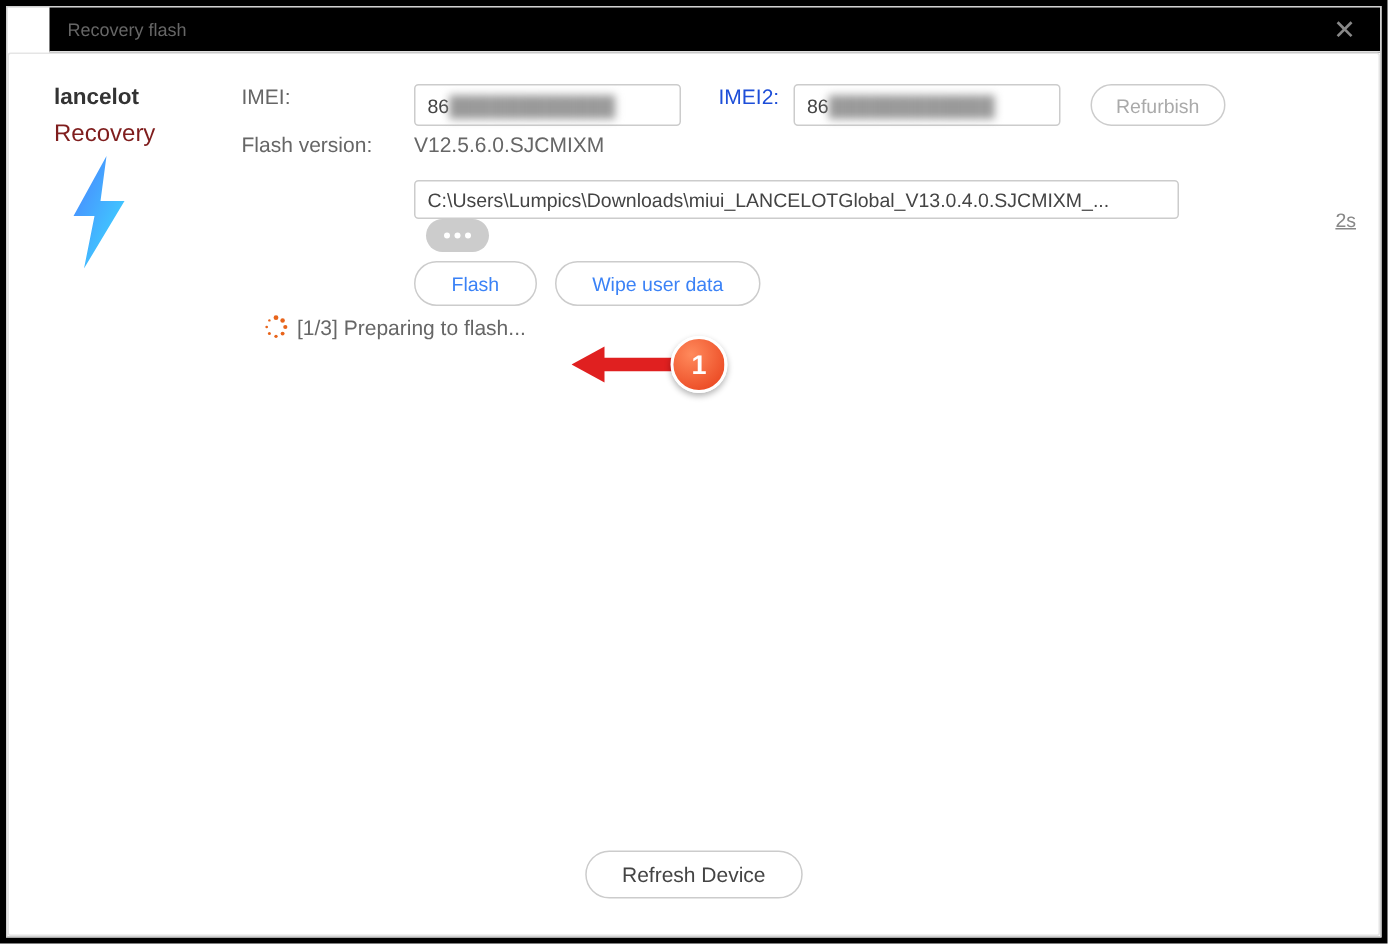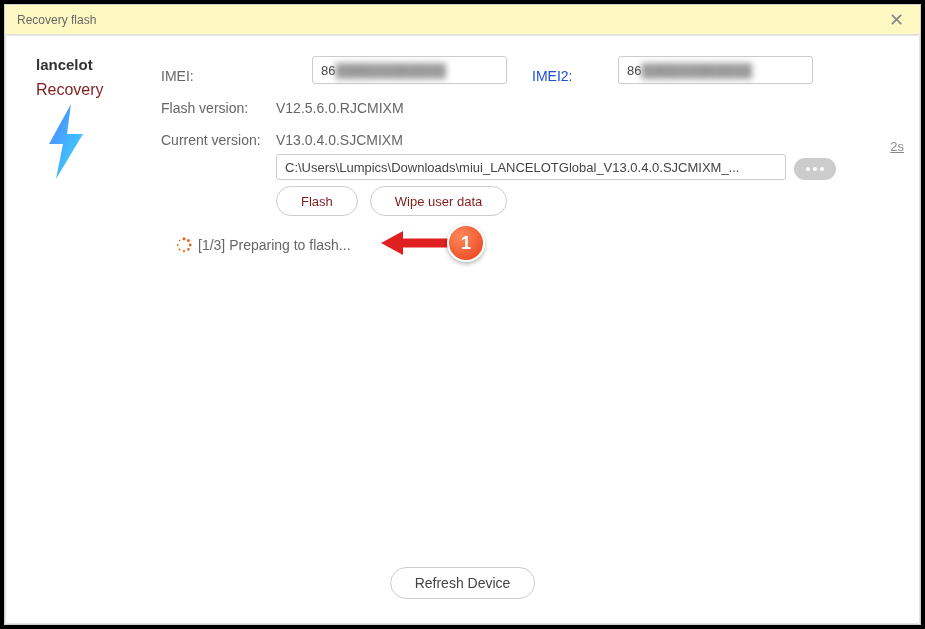--- a/index.html
+++ b/index.html
@@ -16,26 +16,27 @@
     }
     .window {
       width: 917px;
       height: 621px;
       margin: 4px;
       background: #fff;
       border: 1px solid #d0d0d0;
     }
     .titlebar {
       height: 30px;
-      background: #fef9c3;
+      background: #000000;
       border-bottom: 1px solid #e0e0e0;
       display: flex;
       align-items: center;
       justify-content: space-between;
       padding: 0 10px 0 12px;
+      margin-left: 28px;
     }
     .titlebar-title {
       font-size: 12px;
       color: #666;
     }
     .close-btn {
       font-size: 18px;
       color: #888;
       cursor: pointer;
       line-height: 1;
@@ -72,39 +73,38 @@
       margin-bottom: 5px;
     }
     .lightning-icon {
       margin-left: 5px;
     }
     .device-right {
       flex: 1;
     }
     .row {
       display: flex;
-      align-items: flex-end;
+      align-items: flex-start;
       margin-bottom: 4px;
       min-height: 28px;
     }
     .label {
       width: 115px;
       font-size: 14px;
       color: #666;
       flex-shrink: 0;
     }
     .imei-input {
-      width: 195px;
+      width: 178px;
       height: 28px;
       border: 1px solid #ccc;
       border-radius: 3px;
       padding: 0 8px;
       font-size: 13px;
       color: #444;
-      margin-left: 36px;
     }
     .imei-input .blur {
       filter: blur(3px);
       color: #999;
     }
     .imei2-label {
       margin-left: 25px;
       width: 50px;
       font-size: 14px;
       color: #1d4ed8;
@@ -168,29 +168,29 @@
       gap: 12px;
       margin-top: 6px;
       margin-left: 115px;
     }
     .action-btn {
       height: 30px;
       padding: 0 24px;
       border: 1px solid #ccc;
       border-radius: 15px;
       background: #fff;
-      color: #7f1d1d;
+      color: #3b82f6;
       font-size: 13px;
       cursor: pointer;
       text-align: center;
     }
     .status-row {
       display: flex;
       align-items: center;
-      margin-top: 21px;
+      margin-top: 6px;
       margin-left: 15px;
       gap: 6px;
     }
     .spinner {
       width: 16px;
       height: 16px;
       flex-shrink: 0;
     }
     .status-text {
       font-size: 14px;
@@ -270,34 +270,31 @@
             <span class="label">IMEI:</span>
             <div class="imei-input" style="display:flex;align-items:center;">
               <span>86</span>
                 <span class="blur">████████████</span>
             </div>
             <span class="imei2-label">IMEI2:</span>
             <div class="imei-input" style="display:flex;align-items:center;">
               <span>86</span>
                 <span class="blur">████████████</span>
             </div>
+            <button class="refurbish-btn">Refurbish</button>
           </div>
 
           <div class="row">
             <span class="label">Flash version:</span>
-            <span class="value-text">V12.5.6.0.RJCMIXM</span>
-          </div>
-
-
-          <div class="row">
-            <span class="label">Current version:</span>
-            <span class="value-text">V13.0.4.0.SJCMIXM</span>
-          </div>
-
-          <div class="row" style="margin-left:115px;">
+            <span class="value-text">V12.5.6.0.SJCMIXM</span>
+          </div>
+
+
+
+          <div class="row" style="margin-left:115px;flex-direction:column;">
             <div class="path-input">
               <span>C:\Users\Lumpics\Downloads\miui_LANCELOTGlobal_V13.0.4.0.SJCMIXM_...</span>
             </div>
             <div class="more-btn">
               <span></span>
                 <span></span>
                 <span></span>
             </div>
           </div>
 

